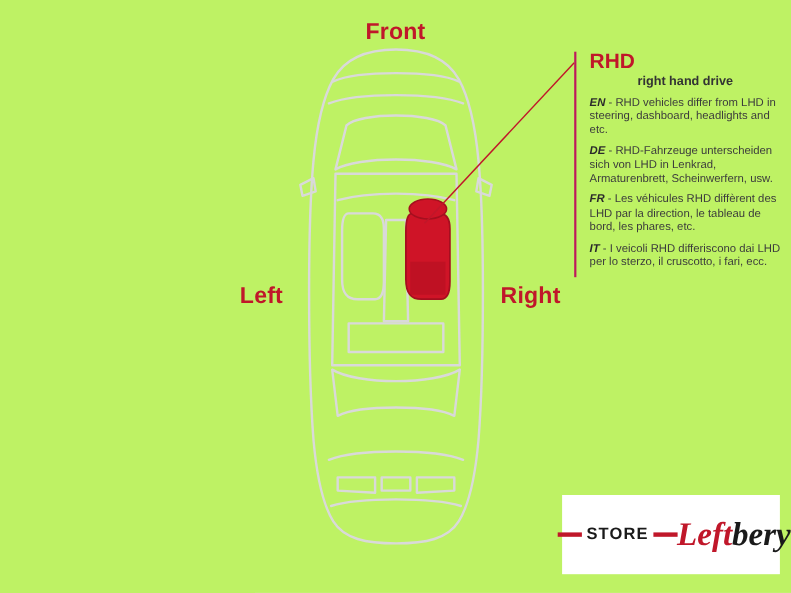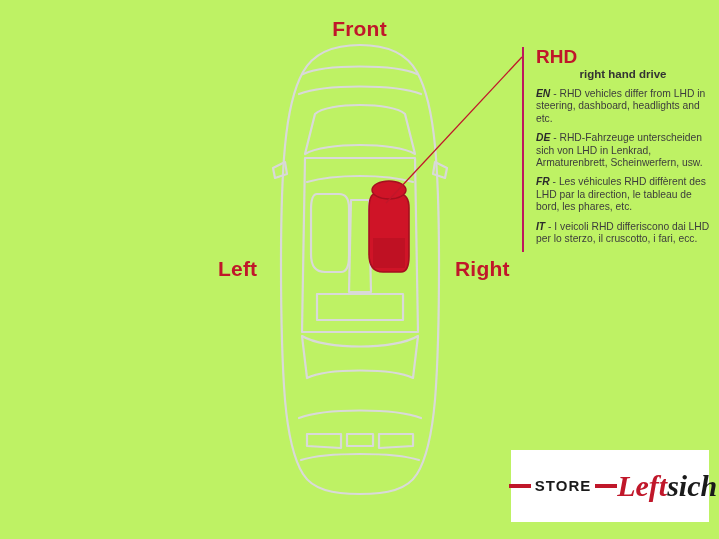--- a/index.html
+++ b/index.html
@@ -229,17 +229,17 @@
     </div>
   </div>
 
   <div id="logo-box">
     <div id="logo-store-row">
       <span class="logo-dash"></span>
       <span id="logo-store-text">STORE</span>
       <span class="logo-dash"></span>
     </div>
     <div id="logo-main">
-      <span id="logo-parts">Left</span><span id="logo-bery">sich</span>
+      <span id="logo-parts">Left</span><span id="logo-bery">bery</span>
     </div>
   </div>
 
 </div>
 
 </body></html>

